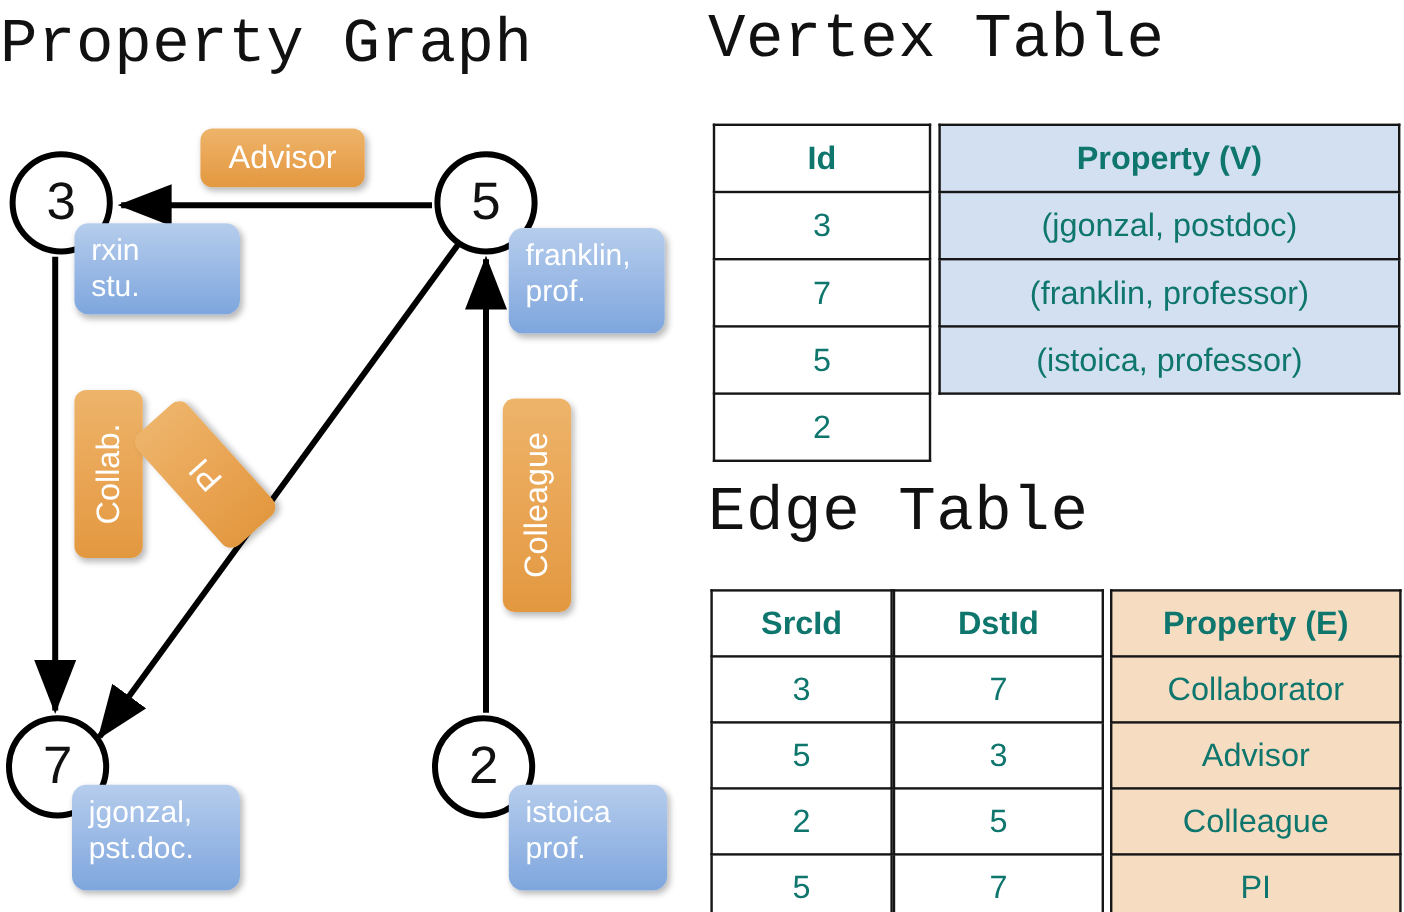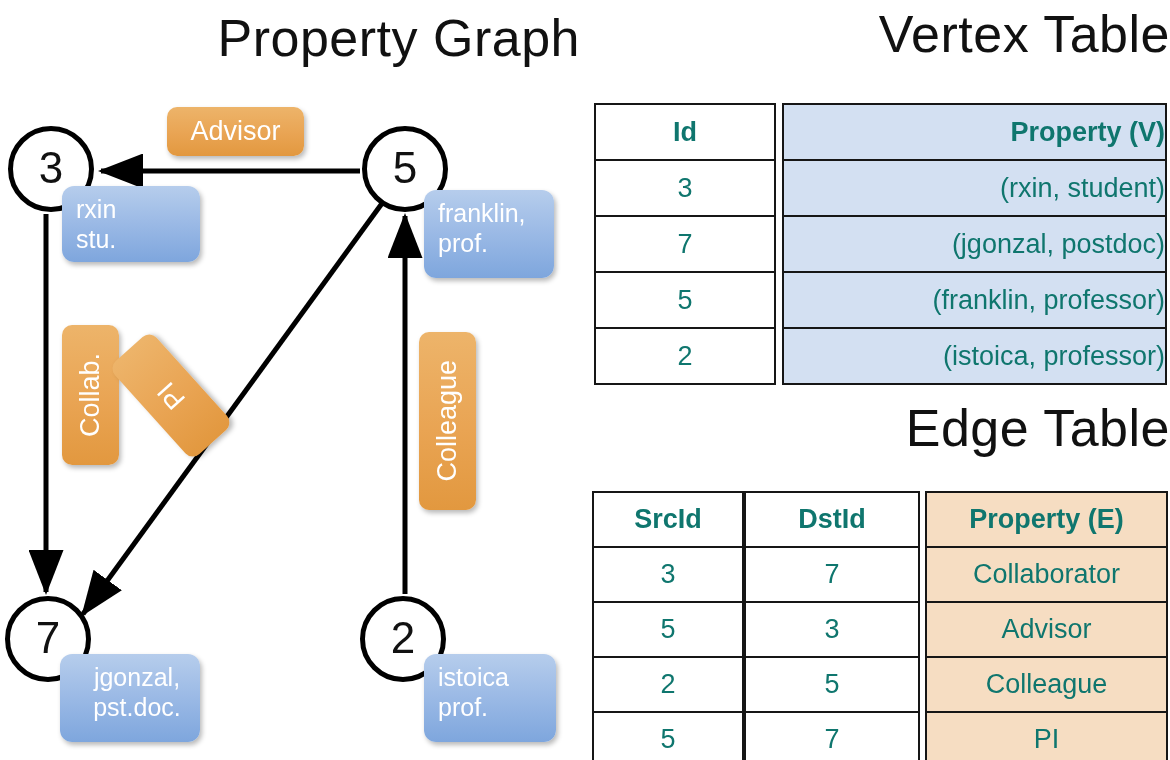--- a/index.html
+++ b/index.html
@@ -12,27 +12,27 @@
     height: 760px;
     position: relative;
     overflow: hidden;
     font-family: "Liberation Sans", sans-serif;
     color: #000;
   }
 
   
   .title {
     position: absolute;
-    font-family: Liberation Sans, sans-serif;
+    font-family: Liberation Mono, monospace;
     font-weight: 300;
     font-size: 52px;
     letter-spacing: 0.5px;
     color: #111;
     white-space: nowrap;
-    text-align: right;
+    text-align: left;
   }
   #pg-title   { left: 0;    top: 8px;  width: 580px; }
   #vt-title   { left: 590px; top: 4px;  width: 580px; }
   #et-title   { left: 590px; top: 398px; width: 580px; }
 
   
   #graph-panel {
     position: absolute;
     left: 0; top: 0;
     width: 585px; height: 760px;
@@ -79,21 +79,21 @@
     font-size: 25px;
     font-weight: 300;
     font-family: "Liberation Sans", sans-serif;
     line-height: 1.18;
     padding: 9px 0 0 14px;
     box-sizing: border-box;
     z-index: 4;
   }
   #prop-rxin     { left: 62px;  top: 186px; width: 138px; height: 76px; }
   #prop-franklin { left: 424px; top: 190px; width: 130px; height: 88px; }
-  #prop-jgonzal  { left: 60px;  top: 654px; width: 140px; height: 88px; text-align: center; }
+  #prop-jgonzal  { left: 60px;  top: 654px; width: 140px; height: 88px; }
   #prop-istoica  { left: 424px; top: 654px; width: 132px; height: 88px; }
 
   
   .edge-label {
     position: absolute;
     border-radius: 10px;
     background: linear-gradient(to bottom, #edb46a 0%, #e9a453 55%, #e2983f 100%);
     box-shadow: 2px 3px 5px rgba(0,0,0,0.28);
     color: #ffffff;
     font-size: 27px;
@@ -152,21 +152,21 @@
     box-sizing: border-box;
   }
   .tbl th {
     font-weight: 700;
     font-size: 27px;
   }
 
   
   #vertex-id-table   { left: 594px;  top: 103px; width: 182px; }
   #vertex-prop-table { left: 782px;  top: 103px; width: 385px; }
-  #vertex-prop-table td, #vertex-prop-table th { background: #d3e0f2; text-align: right; }
+  #vertex-prop-table td, #vertex-prop-table th { background: #d3e0f2; }
 
   
   #edge-src-table  { left: 592px; top: 491px; width: 152px; }
   #edge-dst-table  { left: 744px; top: 491px; width: 176px; }
   #edge-prop-table { left: 925px; top: 491px; width: 243px; }
   #edge-prop-table td, #edge-prop-table th { background: #f6ddc2; }
   #edge-src-table td, #edge-src-table th,
   #edge-dst-table td, #edge-dst-table th { height: 53px; line-height: 53px; }
   #edge-prop-table td, #edge-prop-table th { height: 53px; line-height: 53px; }
   #vertex-id-table td, #vertex-id-table th,
@@ -260,23 +260,20 @@
   </tr>
 </tbody>
   </table>
 
 <table class="tbl" id="vertex-prop-table">
   <tbody>
       <tr>
     <th>Property (V)</th>
   </tr>
   <tr>
-    <td>(rxin, student)</td>
-  </tr>
-  <tr>
     <td>(jgonzal, postdoc)</td>
   </tr>
   <tr>
     <td>(franklin, professor)</td>
   </tr>
   <tr>
     <td>(istoica, professor)</td>
   </tr>
 </tbody>
   </table>

